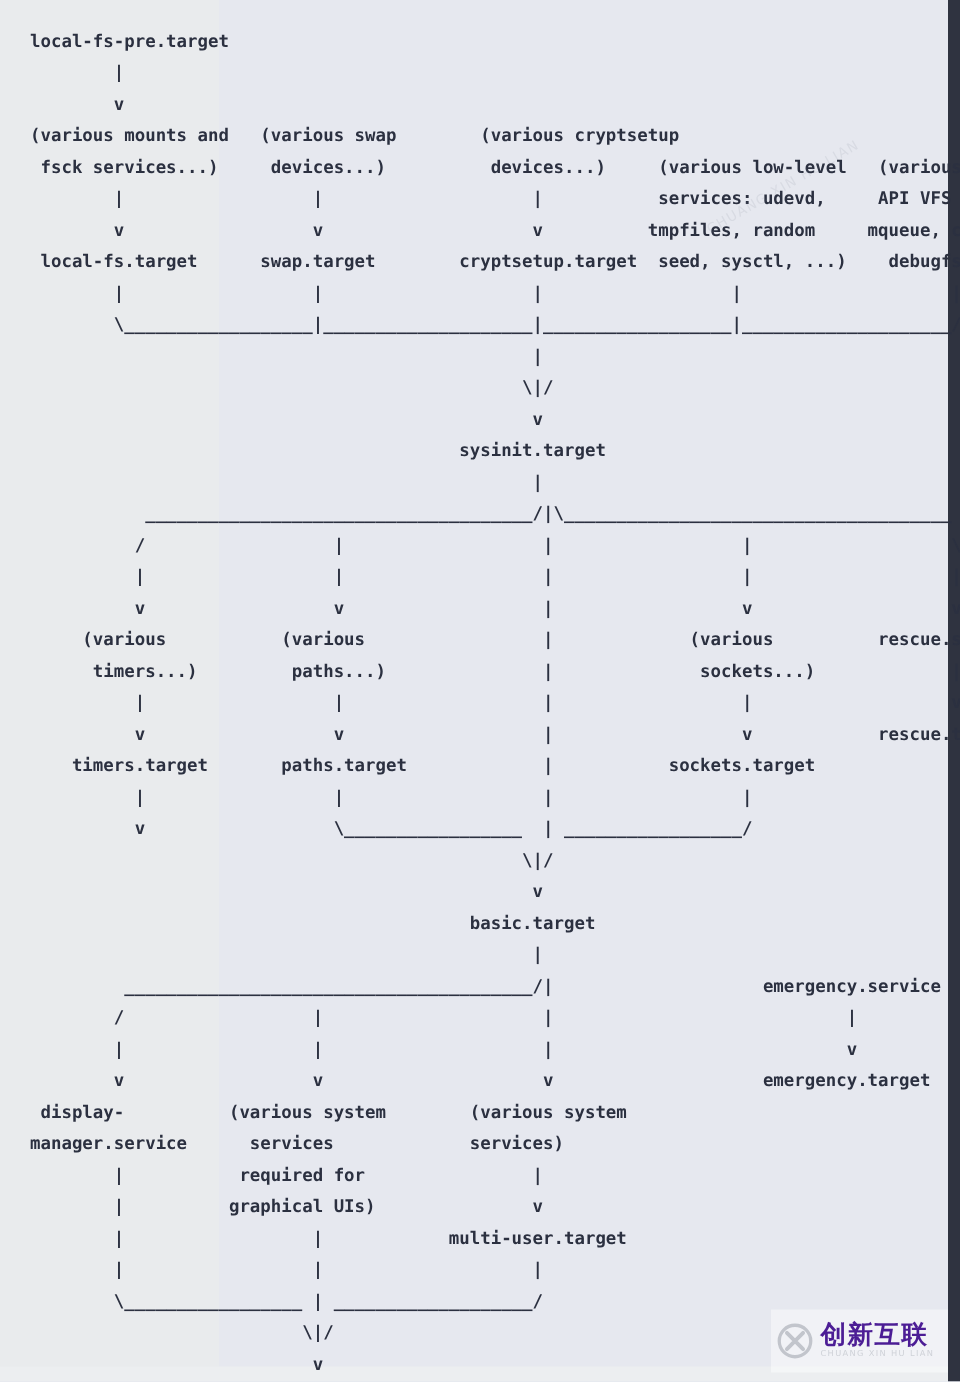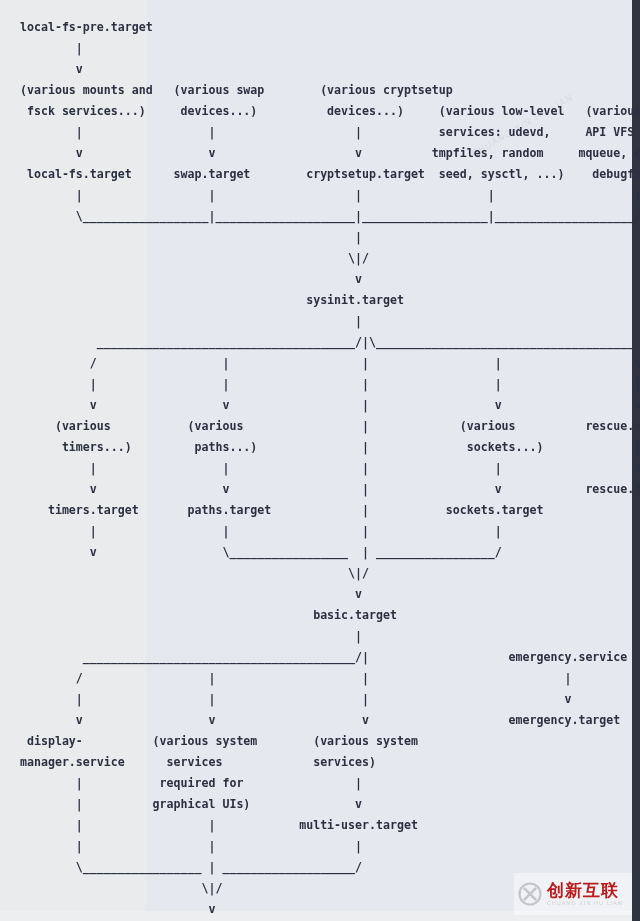--- a/index.html
+++ b/index.html
@@ -99,21 +99,21 @@
   #brand-watermark .brand-texts {
     display: flex;
     flex-direction: column;
     justify-content: center;
     line-height: 1;
   }
   #brand-watermark .brand-cn {
     font-family: "DejaVu Sans", "Liberation Sans", sans-serif;
     font-size: 17px;
     font-weight: bold;
-    color: #b91c1c;
+    color: #4c1d95;
     letter-spacing: 1px;
   }
   #brand-watermark .brand-py {
     font-family: "DejaVu Sans", "Liberation Sans", sans-serif;
     font-size: 5.5px;
     color: #cfd2d8;
     letter-spacing: 0.9px;
     margin-top: 2px;
   }
 </style>

